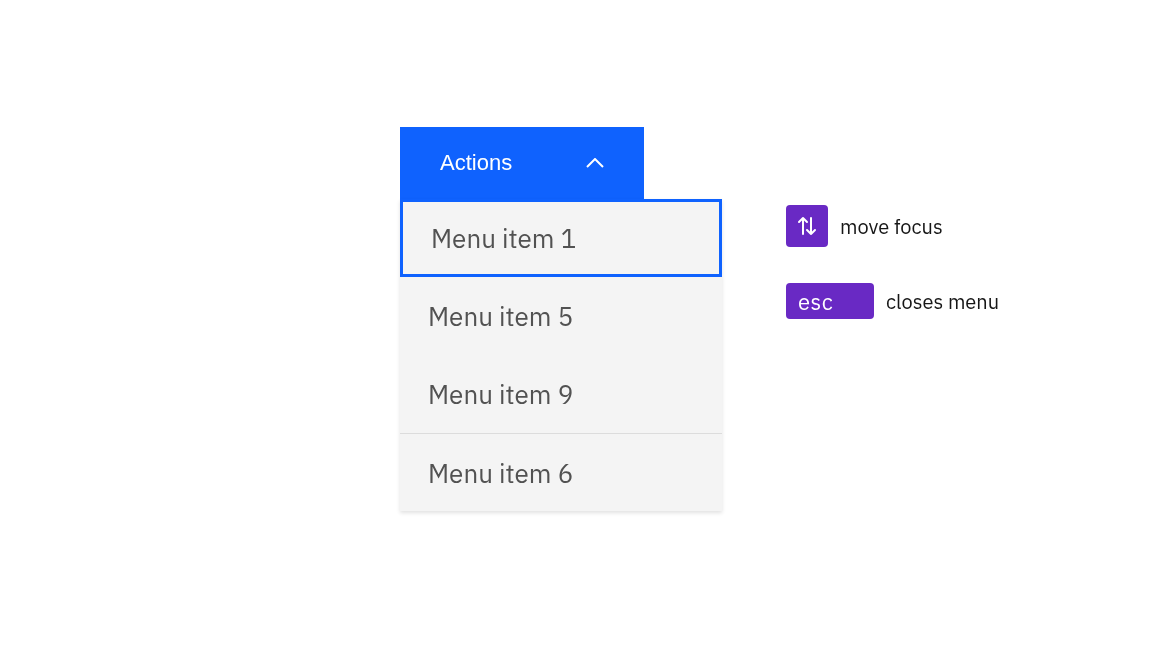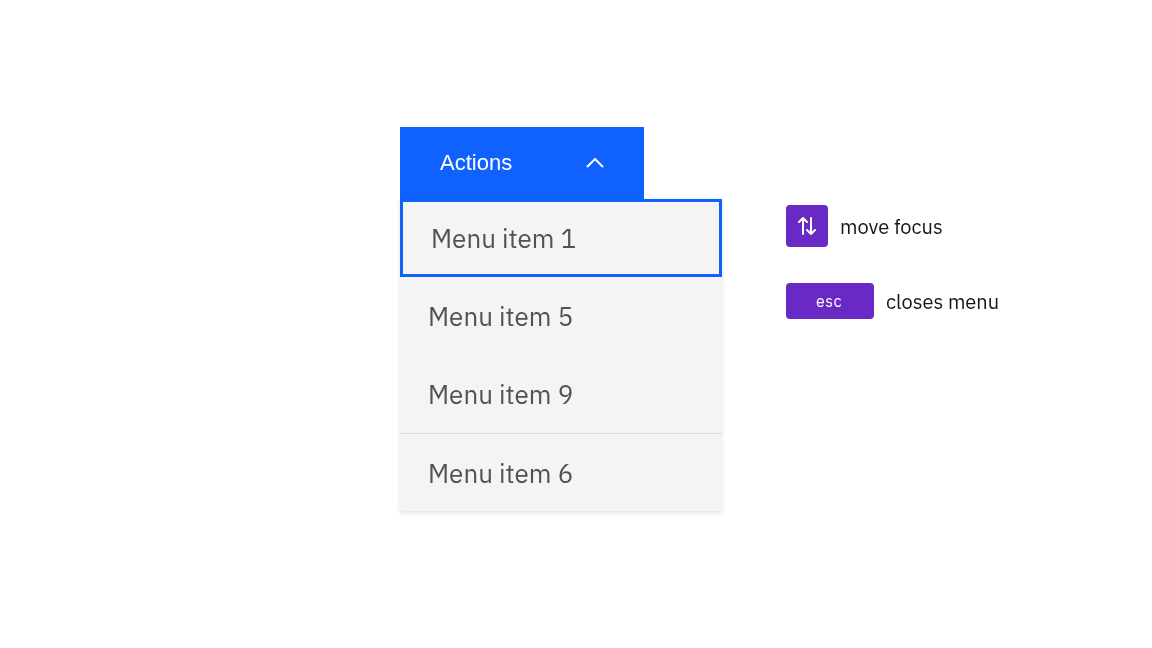--- a/index.html
+++ b/index.html
@@ -82,22 +82,22 @@
       margin-right: 12px;
     }
     .key-badge.arrows {
       width: 42px;
       height: 42px;
     }
     .key-badge.esc {
       width: 88px;
       height: 36px;
       justify-content: flex-start;
-      padding-left: 30px;
-      font-size: 16px;
+      padding-left: 12px;
+      font-size: 22px;
       letter-spacing: 0.5px;
     }
     .legend-text {
       font-size: 20px;
       color: #161616;
     }
   </style>
 </head>
 <body>
 

